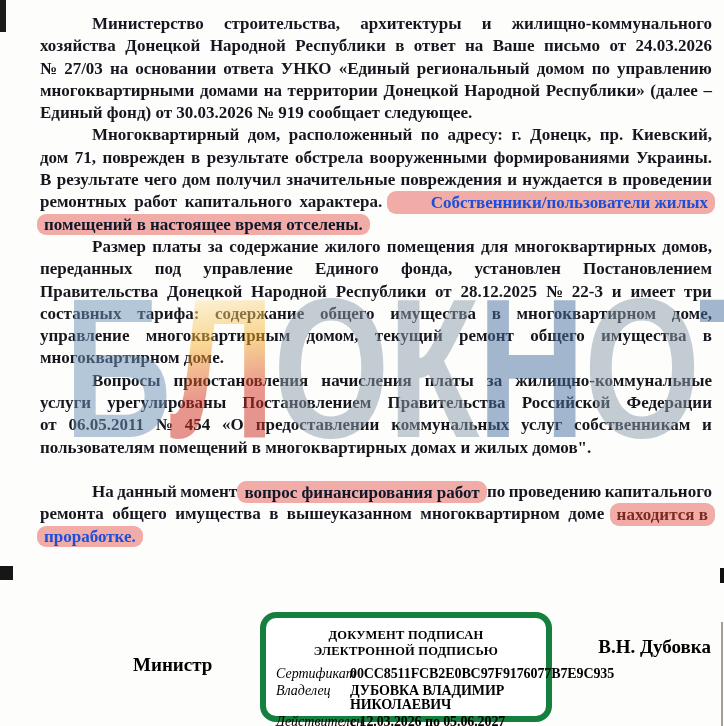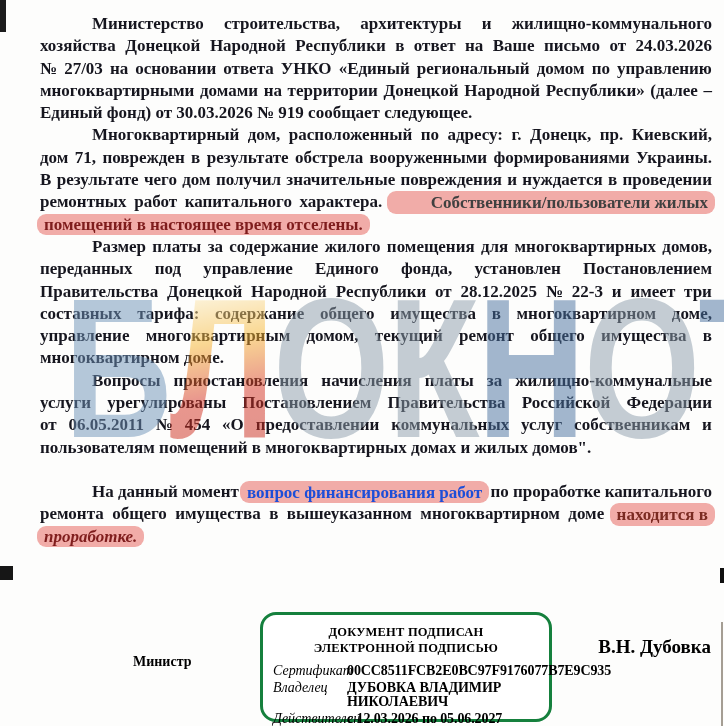--- a/index.html
+++ b/index.html
@@ -21,25 +21,25 @@
   .watermark {
     position:absolute; left:64px; right:12px; top:296px;
     display:flex; justify-content:space-between;
     font-family:"Liberation Sans", sans-serif; font-weight:700;
     font-size:150px; line-height:110px; letter-spacing:-2px;
     transform:scaleY(1.32); transform-origin:top;
     opacity:0.5; pointer-events:none; z-index:5;
   }
   .wm-grad { -webkit-background-clip:text; background-clip:text; color:transparent; }
 
-  .signer-left  { position:absolute; left:133px; top:654px; font-size:14px; z-index:2; }
+  .signer-left  { position:absolute; left:133px; top:654px; font-size:19px; z-index:2; }
   .signer-right { position:absolute; right:13px; top:636px; font-size:19px; z-index:2; }
   .stamp {
     position:absolute; left:260px; top:612px; width:292px; height:110px;
-    border:3px solid #15803d; border-radius:16px; background:#ffffff;
+    border:6px solid #15803d; border-radius:16px; background:#ffffff;
     box-sizing:border-box; padding:9px 10px 6px; z-index:2;
   }
   .stamp-title { text-align:center; font-size:12.5px; line-height:16px; letter-spacing:0.2px; }
   .stamp-rows  { margin-top:8px; }
   .stamp-row   { display:flex; font-size:14px; line-height:14.5px; margin-top:2px; }
   .stamp-label { flex:0 0 74px; width:74px; font-style:italic; font-weight:400; }
   .stamp-value { font-weight:700; letter-spacing:-0.1px; }
 
   .art-tl { position:absolute; left:0; top:0;     width:6px;  height:32px;  background:#1c1c1c; z-index:6; }
   .art-ls { position:absolute; left:0; top:566px; width:13px; height:14px;  background:#161616; z-index:6; }
@@ -133,23 +133,23 @@
           <span>и</span>
           <span>нуждается</span>
           <span>в</span>
           <span>проведении</span>
         </div>
         <div class="line">
           <span>ремонтных</span>
           <span>работ</span>
           <span>капитального</span>
           <span>характера.</span>
-          <span class="hl" style="background: rgb(241, 172, 168); color: #404040; padding-left: 44px;">Собственники/пользователи жилых</span>
-        </div>
-        <div class="line last"><span class="hl" style="background: rgb(241, 172, 168); color: #7f1d1d;">помещений в настоящее время отселены.</span></div>
+          <span class="hl" style="background: rgb(241, 172, 168); color: #1d4ed8; padding-left: 44px;">Собственники/пользователи жилых</span>
+        </div>
+        <div class="line last"><span class="hl" style="background: rgb(241, 172, 168); color: #0f172a;">помещений в настоящее время отселены.</span></div>
       </div>
       <div class="para">
         <div class="line first">
           <span>Размер</span>
           <span>платы</span>
           <span>за</span>
           <span>содержание</span>
           <span>жилого</span>
           <span>помещения</span>
           <span>для</span>
@@ -229,36 +229,36 @@
           <span>собственникам</span>
           <span>и</span>
         </div>
         <div class="line last"><span>пользователям помещений в многоквартирных домах и жилых домов".</span></div>
       </div>
       <div class="para space-before">
         <div class="line first">
           <span>На</span>
           <span>данный</span>
           <span>момент</span>
-          <span class="hl" style="background: rgb(241, 172, 168); color: #1d4ed8;">вопрос финансирования работ</span>
+          <span class="hl" style="background: rgb(241, 172, 168); color: #0f172a;">вопрос финансирования работ</span>
           <span>по</span>
-          <span>проработке</span>
+          <span>проведению</span>
           <span>капитального</span>
         </div>
         <div class="line">
           <span>ремонта</span>
           <span>общего</span>
           <span>имущества</span>
           <span>в</span>
           <span>вышеуказанном</span>
           <span>многоквартирном</span>
           <span>доме</span>
           <span class="hl" style="background: rgb(241, 172, 168); color: rgb(123, 43, 34);">находится в</span>
         </div>
-        <div class="line last"><span class="hl" style="background: rgb(241, 172, 168); color: #7f1d1d; font-style: italic;">проработке.</span></div>
+        <div class="line last"><span class="hl" style="background: rgb(241, 172, 168); color: #1d4ed8;">проработке.</span></div>
       </div>
     </div>
 
   <div class="watermark" style="opacity: 0.5;">
       <span style="color: rgb(110, 147, 184);">Б</span>
       <span class="wm-grad" style="background-image: linear-gradient(172deg, rgb(253, 240, 200), rgb(247, 179, 43), rgb(214, 50, 34), rgb(201, 44, 30));">Л</span>
       <span style="color: rgb(141, 157, 171);">О</span>
       <span style="color: rgb(141, 157, 171);">К</span>
       <span style="color: rgb(73, 113, 159);">Н</span>
       <span style="color: rgb(141, 157, 171);">О</span>

